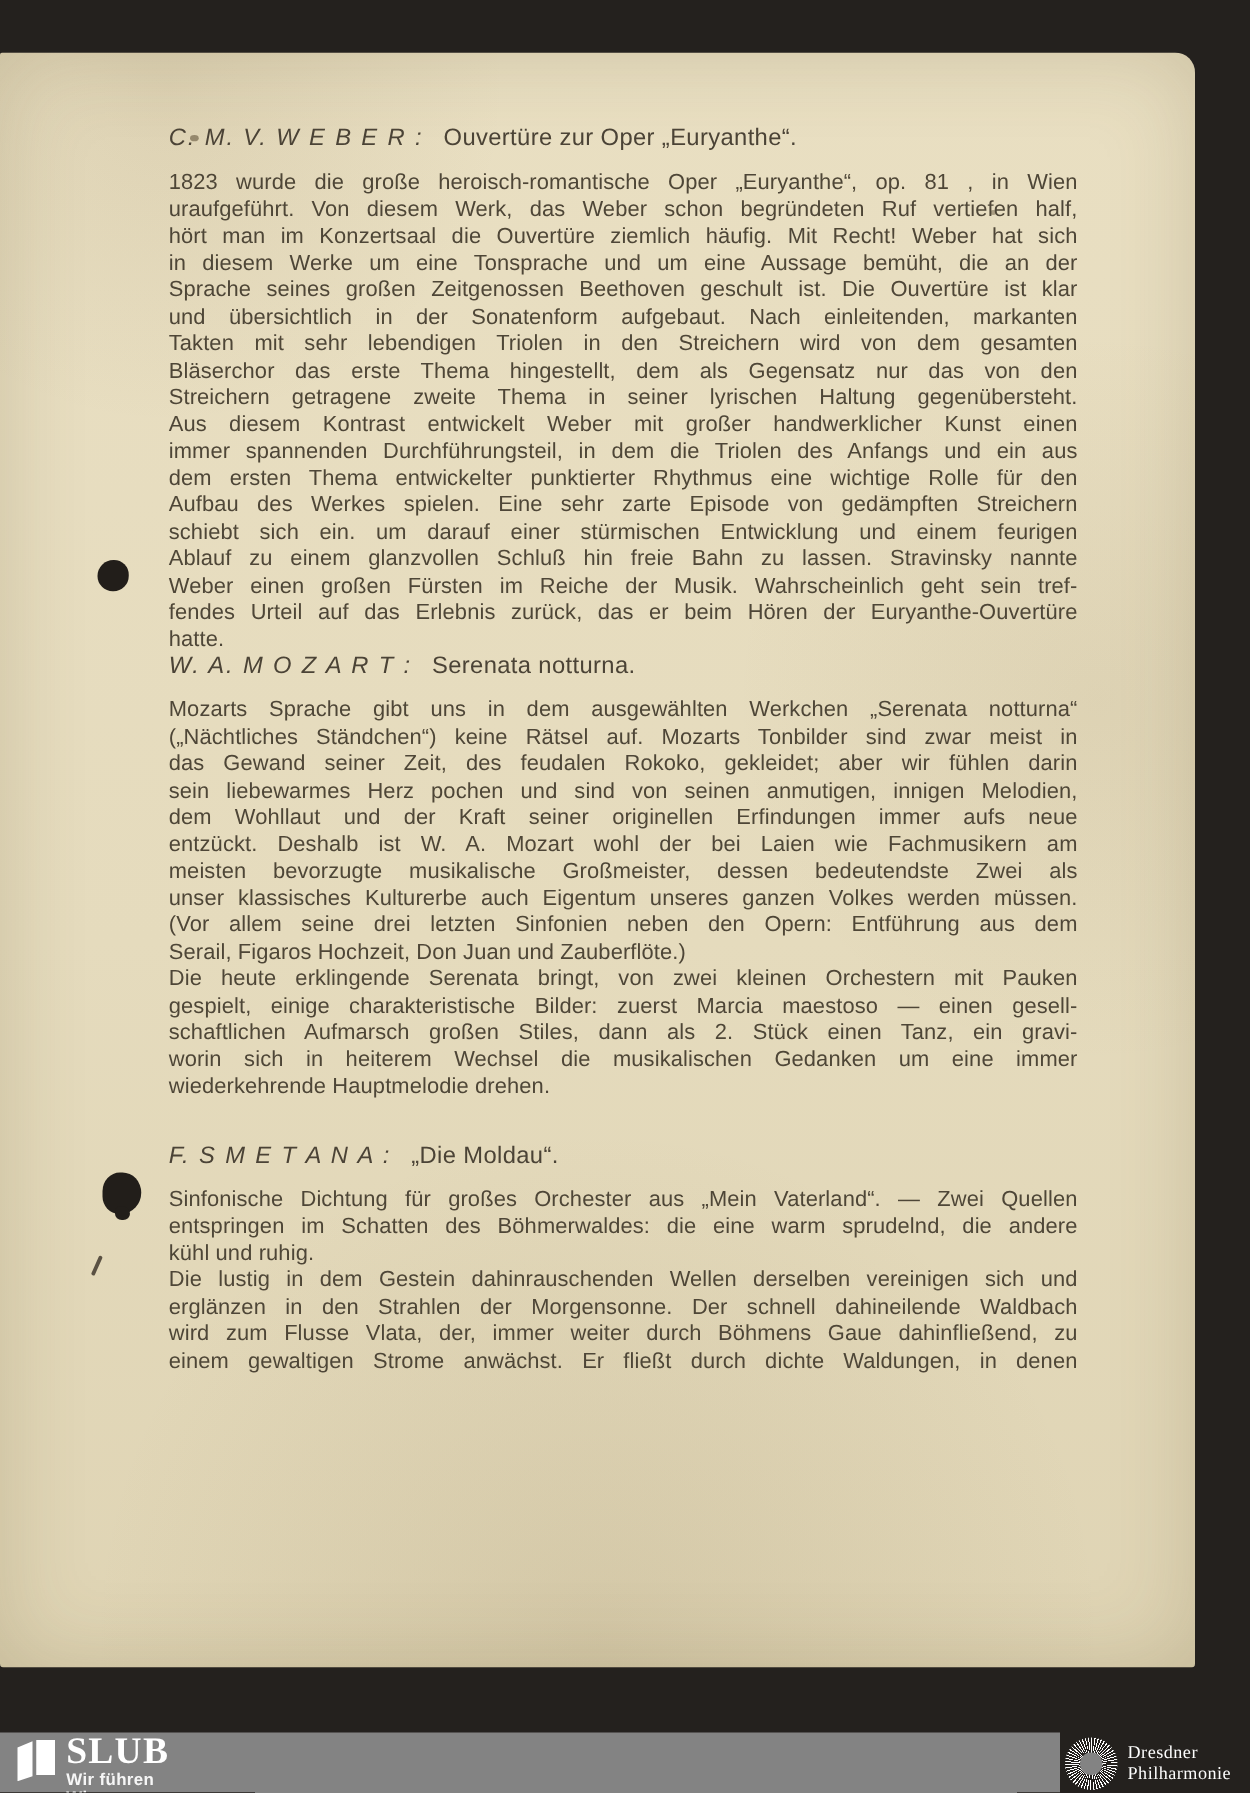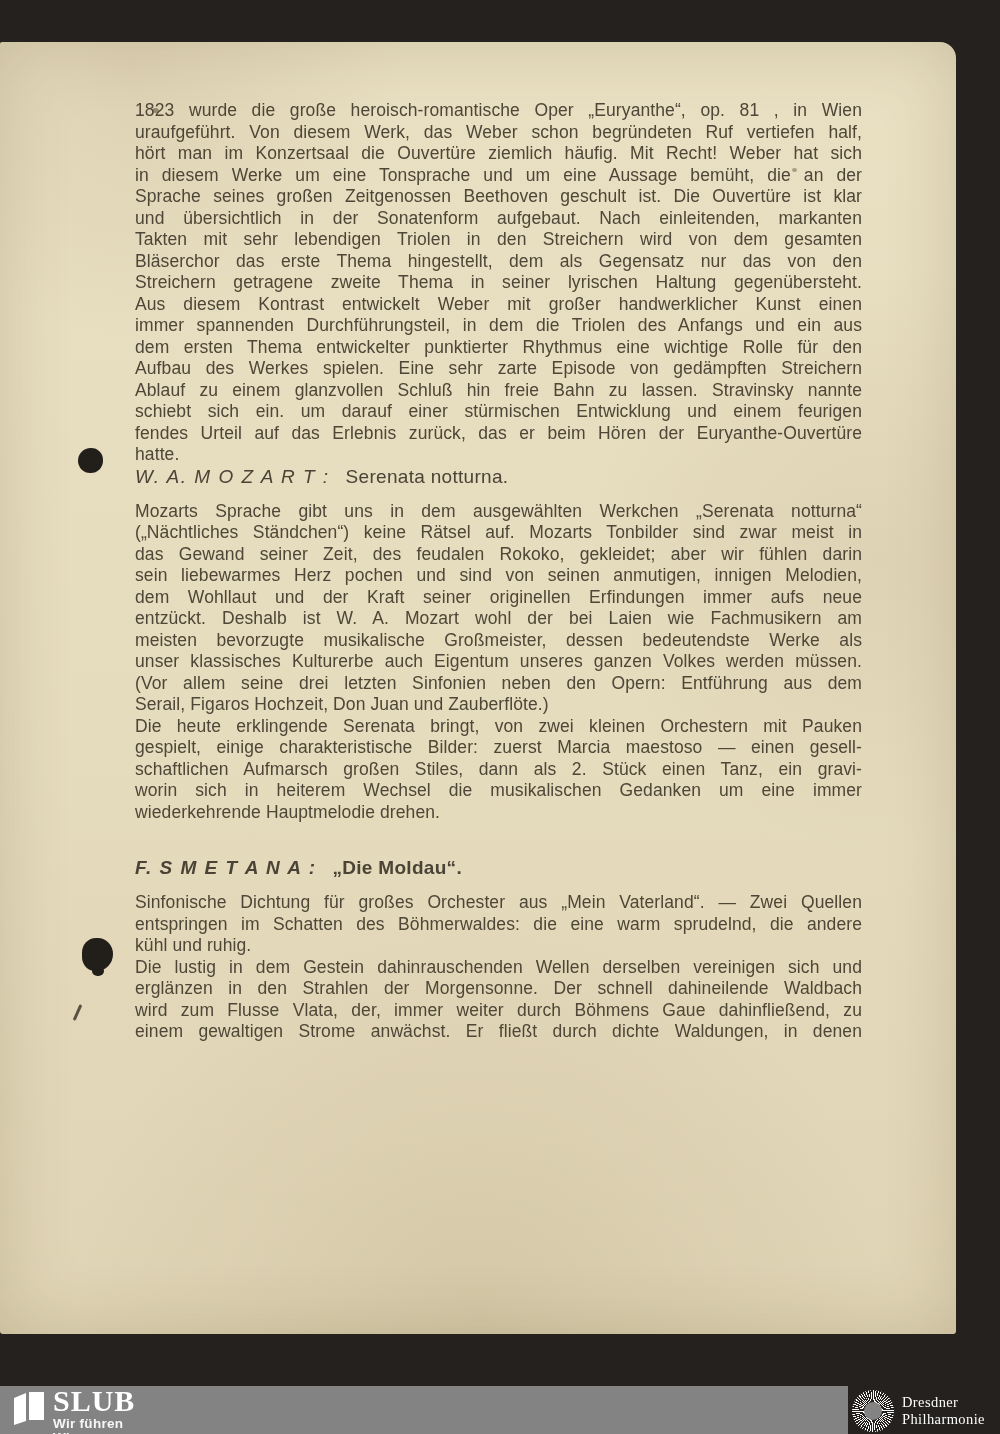--- a/index.html
+++ b/index.html
@@ -65,21 +65,21 @@
     margin: 0 0 13px 0;
     white-space: nowrap;
   }
   .sec-head .author {
     font-style: italic;
     letter-spacing: 1.5px;
     margin-right: 16px;
   }
   .sec-head .work { letter-spacing: 0.3px; }
   .sec2 { }
-  .sec3 { margin-top: 34px; font-weight: bold; }
+  .sec3 { margin-top: 34px; }
 
   .tline {
     font-size: 17.5px;
     line-height: 21.5px;
     letter-spacing: 0.1px;
     color: #4e4637;
     text-align: justify;
     text-align-last: justify;
   }
   .tline.short { text-align-last: left; }
@@ -129,51 +129,55 @@
   <div class="speck-a"></div>
   <div class="speck-b"></div>
 </div>
 
 <div class="blob1"></div>
 <div class="blob2"></div>
 <div class="scratch"></div>
 
 <div class="content">
 
+  <div class="sec-head sec1">
+    <span class="author">C. M. V. W E B E R :</span><span class="work">Ouvertüre zur Oper „Euryanthe“.</span>
+  </div>
   <div class="para">
       <div class="tline">1823 wurde die große heroisch-romantische Oper „Euryanthe“, op. 81 , in Wien</div>
       <div class="tline">uraufgeführt. Von diesem Werk, das Weber schon begründeten Ruf vertiefen half,</div>
       <div class="tline">hört man im Konzertsaal die Ouvertüre ziemlich häufig. Mit Recht! Weber hat sich</div>
       <div class="tline">in diesem Werke um eine Tonsprache und um eine Aussage bemüht, die an der</div>
       <div class="tline">Sprache seines großen Zeitgenossen Beethoven geschult ist. Die Ouvertüre ist klar</div>
       <div class="tline">und übersichtlich in der Sonatenform aufgebaut. Nach einleitenden, markanten</div>
       <div class="tline">Takten mit sehr lebendigen Triolen in den Streichern wird von dem gesamten</div>
       <div class="tline">Bläserchor das erste Thema hingestellt, dem als Gegensatz nur das von den</div>
       <div class="tline">Streichern getragene zweite Thema in seiner lyrischen Haltung gegenübersteht.</div>
       <div class="tline">Aus diesem Kontrast entwickelt Weber mit großer handwerklicher Kunst einen</div>
       <div class="tline">immer spannenden Durchführungsteil, in dem die Triolen des Anfangs und ein aus</div>
       <div class="tline">dem ersten Thema entwickelter punktierter Rhythmus eine wichtige Rolle für den</div>
       <div class="tline">Aufbau des Werkes spielen. Eine sehr zarte Episode von gedämpften Streichern</div>
+      <div class="tline">schiebt sich ein. um darauf einer stürmischen Entwicklung und einem feurigen</div>
       <div class="tline">Ablauf zu einem glanzvollen Schluß hin freie Bahn zu lassen. Stravinsky nannte</div>
-      <div class="tline">schiebt sich ein. um darauf einer stürmischen Entwicklung und einem feurigen</div>
+      <div class="tline">Weber einen großen Fürsten im Reiche der Musik. Wahrscheinlich geht sein tref-</div>
       <div class="tline">fendes Urteil auf das Erlebnis zurück, das er beim Hören der Euryanthe-Ouvertüre</div>
       <div class="tline short">hatte.</div>
     </div>
 
   <div class="sec-head sec2">
     <span class="author">W. A. M O Z A R T :</span><span class="work">Serenata notturna.</span>
   </div>
   <div class="para">
       <div class="tline">Mozarts Sprache gibt uns in dem ausgewählten Werkchen „Serenata notturna“</div>
       <div class="tline">(„Nächtliches Ständchen“) keine Rätsel auf. Mozarts Tonbilder sind zwar meist in</div>
       <div class="tline">das Gewand seiner Zeit, des feudalen Rokoko, gekleidet; aber wir fühlen darin</div>
       <div class="tline">sein liebewarmes Herz pochen und sind von seinen anmutigen, innigen Melodien,</div>
       <div class="tline">dem Wohllaut und der Kraft seiner originellen Erfindungen immer aufs neue</div>
       <div class="tline">entzückt. Deshalb ist W. A. Mozart wohl der bei Laien wie Fachmusikern am</div>
-      <div class="tline">meisten bevorzugte musikalische Großmeister, dessen bedeutendste Werke als</div>
+      <div class="tline">meisten bevorzugte musikalische Großmeister, dessen bedeutendste Zwei als</div>
       <div class="tline">unser klassisches Kulturerbe auch Eigentum unseres ganzen Volkes werden müssen.</div>
       <div class="tline">(Vor allem seine drei letzten Sinfonien neben den Opern: Entführung aus dem</div>
       <div class="tline short">Serail, Figaros Hochzeit, Don Juan und Zauberflöte.)</div>
       <div class="tline">Die heute erklingende Serenata bringt, von zwei kleinen Orchestern mit Pauken</div>
       <div class="tline">gespielt, einige charakteristische Bilder: zuerst Marcia maestoso — einen gesell-</div>
       <div class="tline">schaftlichen Aufmarsch großen Stiles, dann als 2. Stück einen Tanz, ein gravi-</div>
       <div class="tline">worin sich in heiterem Wechsel die musikalischen Gedanken um eine immer</div>
       <div class="tline short">wiederkehrende Hauptmelodie drehen.</div>
     </div>
 

